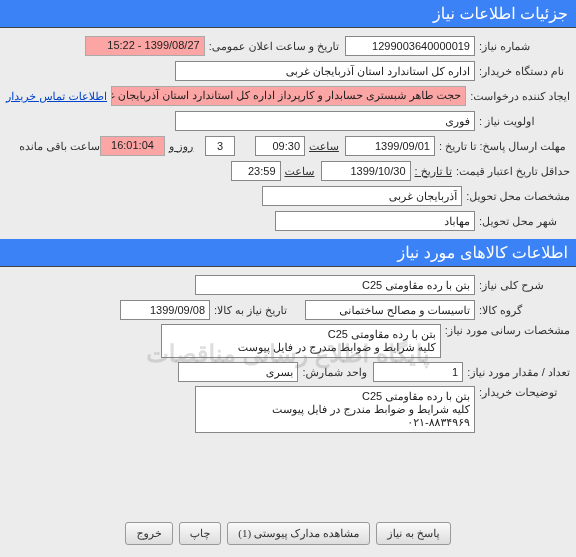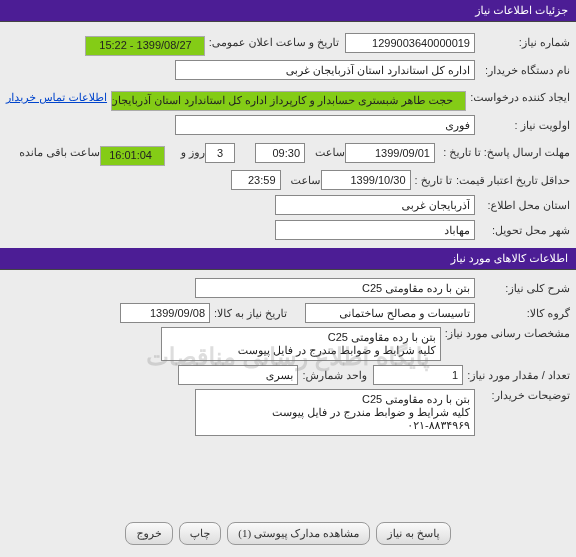--- a/index.html
+++ b/index.html
@@ -6,62 +6,61 @@
 body {
   font-family: Tahoma, Arial, sans-serif;
   font-size: 11px;
   background: #ececec;
   width: 576px;
   height: 557px;
   direction: rtl;
   position: relative;
 }
 .section-header {
-  background: #4c1d95;
+  background: #3b82f6;
   color: #fff;
   padding: 4px 8px;
-  font-size: 11px;
+  font-size: 16px;
   border-bottom: 1px solid #444;
 }
 .form-area {
   padding: 4px 6px;
 }
 .row {
   display: flex;
   align-items: center;
   margin: 3px 0;
   min-height: 22px;
 }
 .label {
   color: #333;
   font-size: 11px;
   min-width: 95px;
   padding-left: 4px;
-  text-align: right;
-}
-.label-sm { min-width: 40px; }
+  text-align: left;
+}
+.label-sm { min-width: 40px; text-decoration: underline; }
 .field {
   background: #fff;
   border: 1px solid #888;
   height: 20px;
   padding: 2px 4px;
   font-size: 11px;
   color: #222;
   text-align: right;
   font-family: Tahoma, Arial, sans-serif;
 }
 .field-ro {
-  background: #84cc16;
+  background: #fca5a5;
   border: 1px solid #aaa;
   height: 20px;
-  padding: 2px 12px;
+  padding: 2px 4px;
   font-size: 11px;
   color: #222;
   text-align: right;
-  margin-top: 7px;
 }
 .link {
   color: #0044cc;
   text-decoration: underline;
   font-size: 11px;
   cursor: pointer;
 }
 .multiline {
   background: #fff;
   border: 1px solid #888;
@@ -88,21 +87,21 @@
   bottom: 6px;
   left: 0; right: 0;
   display: flex;
   justify-content: center;
   gap: 6px;
   padding: 6px;
 }
 .btn {
   background: linear-gradient(#fafafa,#ddd);
   border: 1px solid #999;
-  border-radius: 8px;
+  border-radius: 3px;
   padding: 4px 10px;
   font-size: 11px;
   font-family: Tahoma;
   cursor: pointer;
   color: #333;
 }
 .goods-section { position: relative; }
 </style>
 </head>
 <body>
@@ -134,34 +133,34 @@
   </div>
 
   <div class="row">
     <span class="label" style="min-width:135px">مهلت ارسال پاسخ:  تا تاریخ :</span>
     <input class="field" style="width: 90px;" value="1399/09/01">
     <span class="label label-sm">ساعت</span>
     <input class="field" style="width: 50px;" value="09:30">
     <span style="width:20px"></span>
     <input class="field" style="width: 30px; text-align: center;" value="3">
     <span class="label label-sm">روز و</span>
-    <span class="field-ro" style="width:65px;text-align:left">16:01:04</span>
+    <span class="field-ro" style="width:65px;text-align:center">16:01:04</span>
     <span class="label" style="min-width:auto">ساعت باقی مانده</span>
   </div>
 
   <div class="row">
     <span class="label" style="min-width:95px">حداقل تاریخ اعتبار قیمت:</span>
     <span class="label label-sm">تا تاریخ :</span>
     <input class="field" style="width: 90px;" value="1399/10/30">
     <span class="label label-sm">ساعت</span>
     <input class="field" style="width: 50px;" value="23:59">
   </div>
 
   <div class="row">
-    <span class="label">استان محل اطلاع:</span>
+    <span class="label">مشخصات محل تحویل:</span>
     <input class="field" style="width: 200px;" value="آذربایجان غربی">
   </div>
 
   <div class="row">
     <span class="label">شهر محل تحویل:</span>
     <input class="field" style="width: 200px;" value="مهاباد">
   </div>
 </div>
 
 <div class="section-header">اطلاعات کالاهای مورد نیاز</div>

